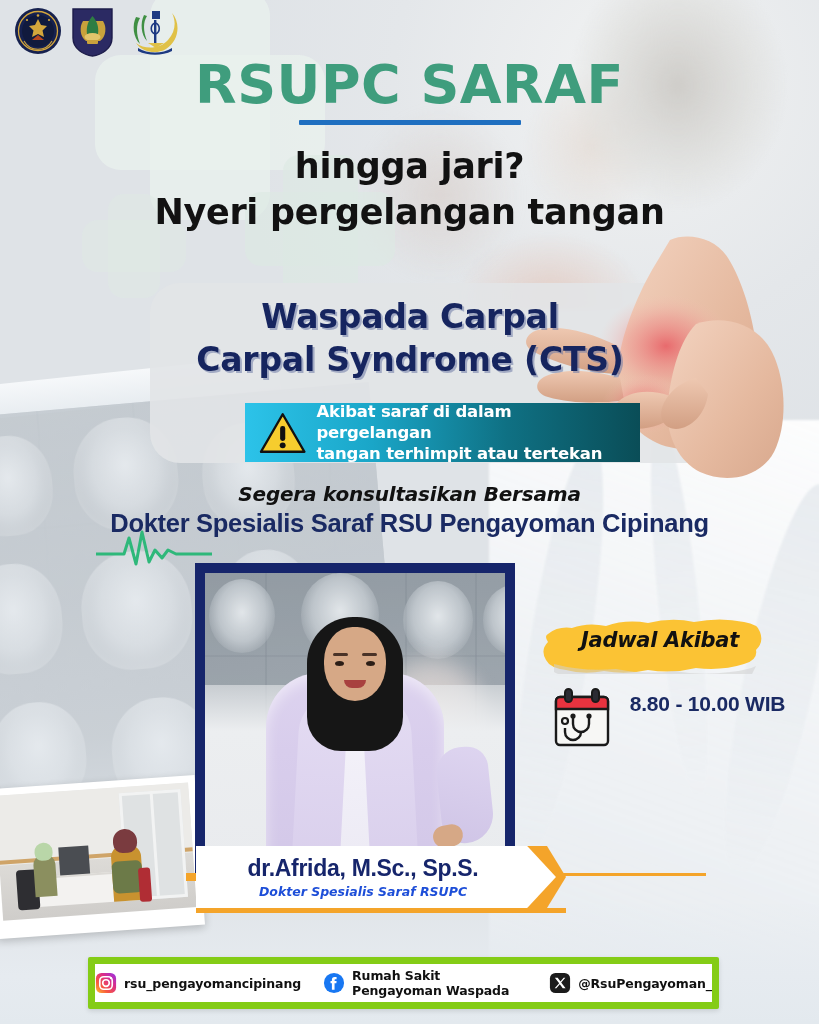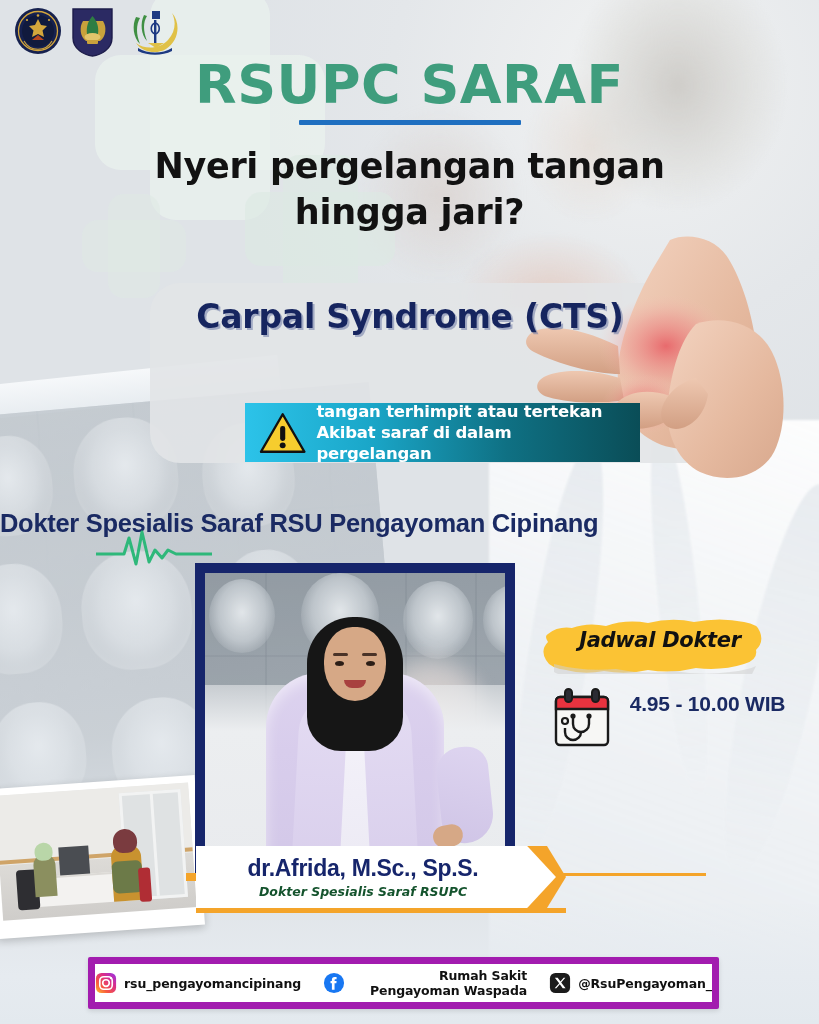--- a/index.html
+++ b/index.html
@@ -155,21 +155,21 @@
     font-size:16.5px; font-weight:700; line-height:1.28; letter-spacing:-.2px;
   }
 
   
   .consult-sub {
     position:absolute; top:482px; left:0; width:100%; text-align:center; z-index:22;
     font-family:"DejaVu Sans", sans-serif;
     font-size:20px; font-weight:700; font-style:italic; color:#111; letter-spacing:-.2px;
   }
   .consult-main {
-    position:absolute; top:509px; left:0; width:100%; z-index:22;
+    position:absolute; top:509px; left:0; width:100%; text-align:center; z-index:22;
     font-family:"Liberation Sans", sans-serif;
     font-size:25.5px; font-weight:700; color:#1a2a63; letter-spacing:-.3px;
   }
   
   .ecg { position:absolute; left:96px; top:528px; z-index:23; }
 
   
   .doc-frame {
     position:absolute; left:195px; top:563px; width:320px; height:316px; z-index:25;
     border:5px solid #16256b; background:#16256b;
@@ -260,21 +260,21 @@
     box-shadow:0 2px 6px rgba(0,0,0,.14);
     display:flex; flex-direction:column; align-items:center; justify-content:center;
     padding-right:26px;
   }
   .name-main {
     font-family:"Liberation Sans", sans-serif;
     font-size:23px; font-weight:700; color:#16256b; letter-spacing:-.3px;
   }
   .name-sub {
     font-family:"DejaVu Sans", sans-serif;
-    font-size:12.5px; font-weight:700; font-style:italic; color:#14532d; margin-top:2px;
+    font-size:12.5px; font-weight:700; font-style:italic; color:#1d4ed8; margin-top:2px;
   }
   .name-arrow {
     position:absolute; left:516px; top:846px; width:50px; height:62px; z-index:29;
     background:#f4a42a;
     clip-path:polygon(0 0, 62% 0, 100% 50%, 62% 100%, 0 100%);
   }
   .name-underline {
     position:absolute; left:196px; top:908px; width:370px; height:5px; background:#f4a42a; z-index:28;
   }
 
@@ -316,23 +316,22 @@
     position:absolute; left:620px; top:688px; width:175px; z-index:28;
     text-align:center;
     font-family:"Liberation Sans", sans-serif; color:#1a2a63; font-weight:700;
   }
   .sched-day  { font-size:21px; letter-spacing:-.2px;}
   .sched-time { font-size:21px; margin-top:4px; letter-spacing:-.2px;}
 
   
   .social-outer {
     position:absolute; left:88px; top:957px; width:631px; height:52px; z-index:30;
-    background:#a21caf; padding:7px; border-radius:2px;
+    background:#84cc16; padding:7px; border-radius:2px;
     box-shadow:0 2px 5px rgba(0,0,0,.12);
-    text-align:right;
   }
   .social-inner {
     width:100%; height:100%; background:#fff;
     display:flex; align-items:center; justify-content:center; gap:22px;
   }
   .social-item { display:flex; align-items:center; gap:7px; }
   .social-label {
     font-family:"DejaVu Sans", sans-serif; font-size:12.5px; font-weight:700; color:#111;
     letter-spacing:-.1px;
   }
@@ -442,41 +441,43 @@
         <path d="M27 16 c-5 2 -5 9 0 11 M27.5 16 c5 2 5 9 0 11" fill="none" stroke="#1d3a82" stroke-width="1.6"></path>
         <path d="M20 36 h16 l-8 5 z" fill="#e0c147"></path>
         <path d="M10 41 C20 47 34 47 44 41 L44 44 C34 49 20 49 10 44 Z" fill="#1d3a82"></path>
       </svg>
     </div>
   </div>
 
   <div class="poli-title">RSUPC SARAF</div>
   <div class="poli-rule"></div>
   <div class="headline">
+    <div>hingga jari?</div>
     <div>Nyeri pergelangan tangan</div>
-    <div>hingga jari?</div>
   </div>
 
   <div class="cts-panel"></div>
   <div class="cts-text">
+    <div>Waspada Carpal</div>
     <div>Carpal Syndrome (CTS)</div>
   </div>
 
   <div class="warn-bar">
     <svg width="48" height="44" viewBox="0 0 48 44">
       <path d="M24 3 L46 41 H2 Z" fill="#f6cd2e" stroke="#111" stroke-width="2.4" stroke-linejoin="round"></path>
       <rect x="21.4" y="15" width="5.2" height="15" rx="2.4" fill="#111"></rect>
       <circle cx="24" cy="34.5" r="3" fill="#111"></circle>
     </svg>
     <div class="warn-text">
+      <div>Akibat saraf di dalam pergelangan</div>
       <div>tangan terhimpit atau tertekan</div>
-      <div>Akibat saraf di dalam pergelangan</div>
-    </div>
-  </div>
-
+    </div>
+  </div>
+
+  <div class="consult-sub">Segera konsultasikan Bersama</div>
   <div class="consult-main">Dokter Spesialis Saraf RSU Pengayoman Cipinang</div>
 
   <svg class="ecg" width="116" height="42" viewBox="0 0 116 42">
     <polyline points="0,26 20,26 28,26 33,10 40,36 46,4 53,34 59,22 66,30 72,22 80,26 116,26" fill="none" stroke="#2eb87a" stroke-width="3" stroke-linejoin="round" stroke-linecap="round"></polyline>
   </svg>
 
   <div class="doc-frame">
     <div class="doc-photo">
       <div class="scanbg">
         <div class="blob" style="left:14px;top:16px;width:66px;height:74px;"></div>
@@ -527,35 +528,35 @@
   </div>
   <div class="name-underline"></div>
 
   <svg class="jadwal-wrap" width="250" height="56" viewBox="0 0 250 56">
     <path d="M8 16 q10 -8 24 -6 q16 -6 34 -2 q20 -7 42 -3 q24 -6 46 -1 q26 -5 50 0
              q14 2 16 10 q4 10 -4 18 q2 10 -12 14 q-22 7 -48 4 q-24 6 -48 2 q-22 5 -44 1
              q-20 4 -38 -1 q-16 -2 -20 -10 q-6 -10 2 -18 q-4 -6 0 -8 Z" fill="#fbc334"></path>
       <path d="M14 46 q30 8 62 5 q30 6 58 2 q28 5 56 1 q18 -2 26 -6 l-4 8 q-26 7 -52 4
              q-28 6 -56 2 q-30 5 -58 0 q-24 -3 -32 -8 Z" fill="#cfcfcf" opacity="0.55"></path>
   </svg>
-  <div class="jadwal-text">Jadwal Dokter</div>
+  <div class="jadwal-text">Jadwal Akibat</div>
 
   <svg class="sched-icon" width="62" height="62" viewBox="0 0 62 62">
     <rect x="5" y="10" width="52" height="48" rx="4" fill="#f7f7f5" stroke="#1a1a1a" stroke-width="2.4"></rect>
     <path d="M5 14 a4 4 0 0 1 4 -4 h44 a4 4 0 0 1 4 4 v8 H5 Z" fill="#e8333f" stroke="#1a1a1a" stroke-width="2.4"></path>
     <rect x="14" y="2" width="7" height="13" rx="3.5" fill="#2b2b33" stroke="#1a1a1a" stroke-width="2"></rect>
     <rect x="41" y="2" width="7" height="13" rx="3.5" fill="#2b2b33" stroke="#1a1a1a" stroke-width="2"></rect>
     <path d="M22 30 v7 a8 8 0 0 0 16 0 v-7" fill="none" stroke="#1a1a1a" stroke-width="2.4"></path>
     <circle cx="22" cy="29" r="2.6" fill="#1a1a1a"></circle>
     <circle cx="38" cy="29" r="2.6" fill="#1a1a1a"></circle>
     <path d="M30 45 a8 8 0 0 1 -16 0 v-4" fill="none" stroke="#1a1a1a" stroke-width="2.4"></path>
     <circle cx="14" cy="34" r="3" fill="none" stroke="#1a1a1a" stroke-width="2.2"></circle>
   </svg>
   <div class="sched-lines">
-    <div class="sched-time">4.95 - 10.00 WIB</div>
+    <div class="sched-time">8.80 - 10.00 WIB</div>
   </div>
 
   <div class="social-outer">
     <div class="social-inner">
       <div class="social-item">
         <svg class="ico" viewBox="0 0 24 24">
           <defs>
             <linearGradient id="igg" x1="0" y1="1" x2="1" y2="0">
               <stop offset="0%" stop-color="#fdc230"></stop>
                 <stop offset="30%" stop-color="#f85a3e"></stop>

